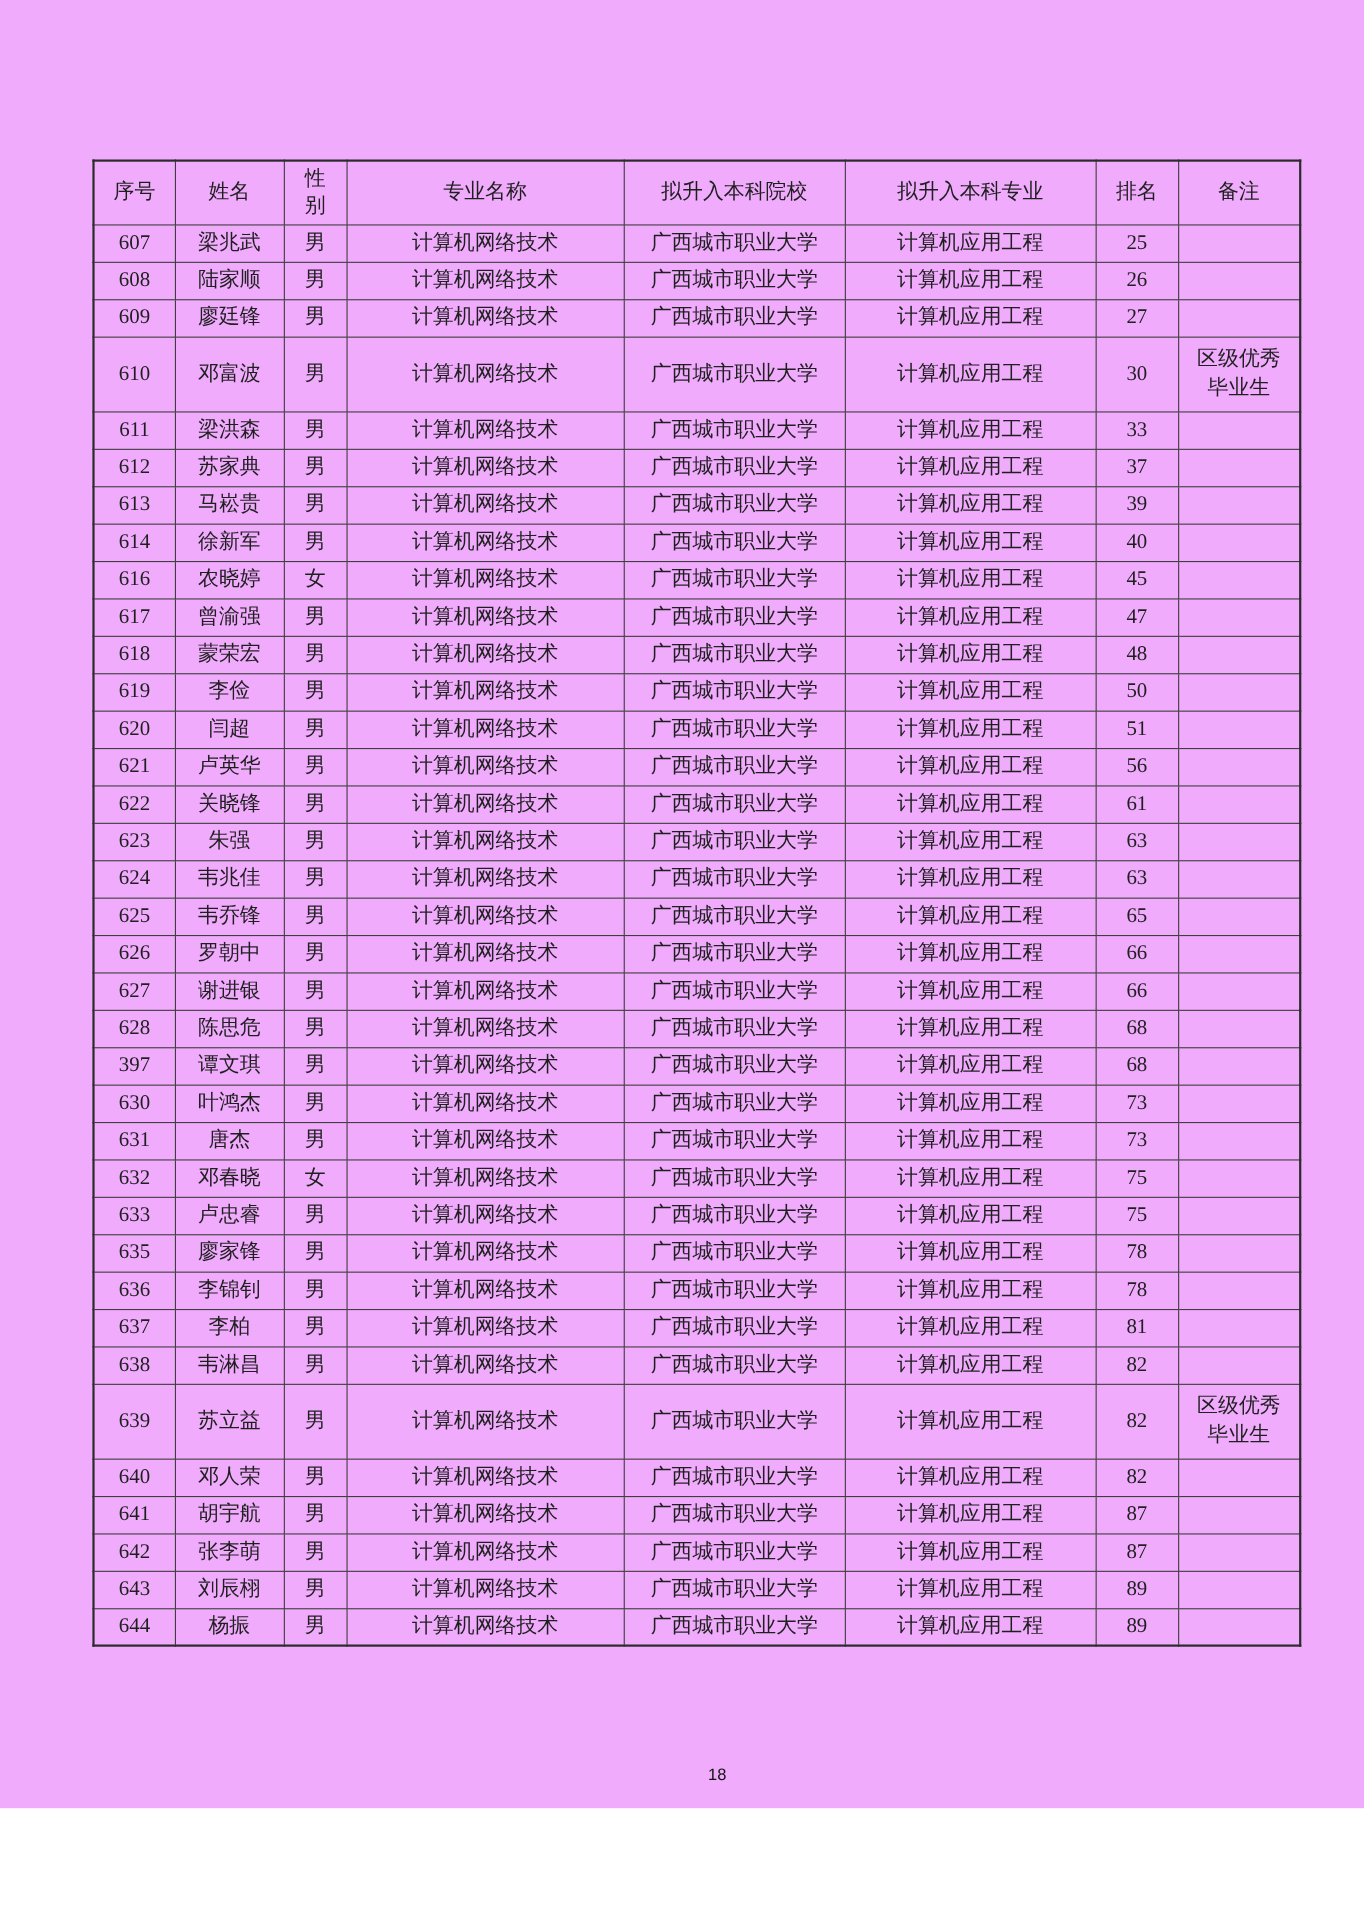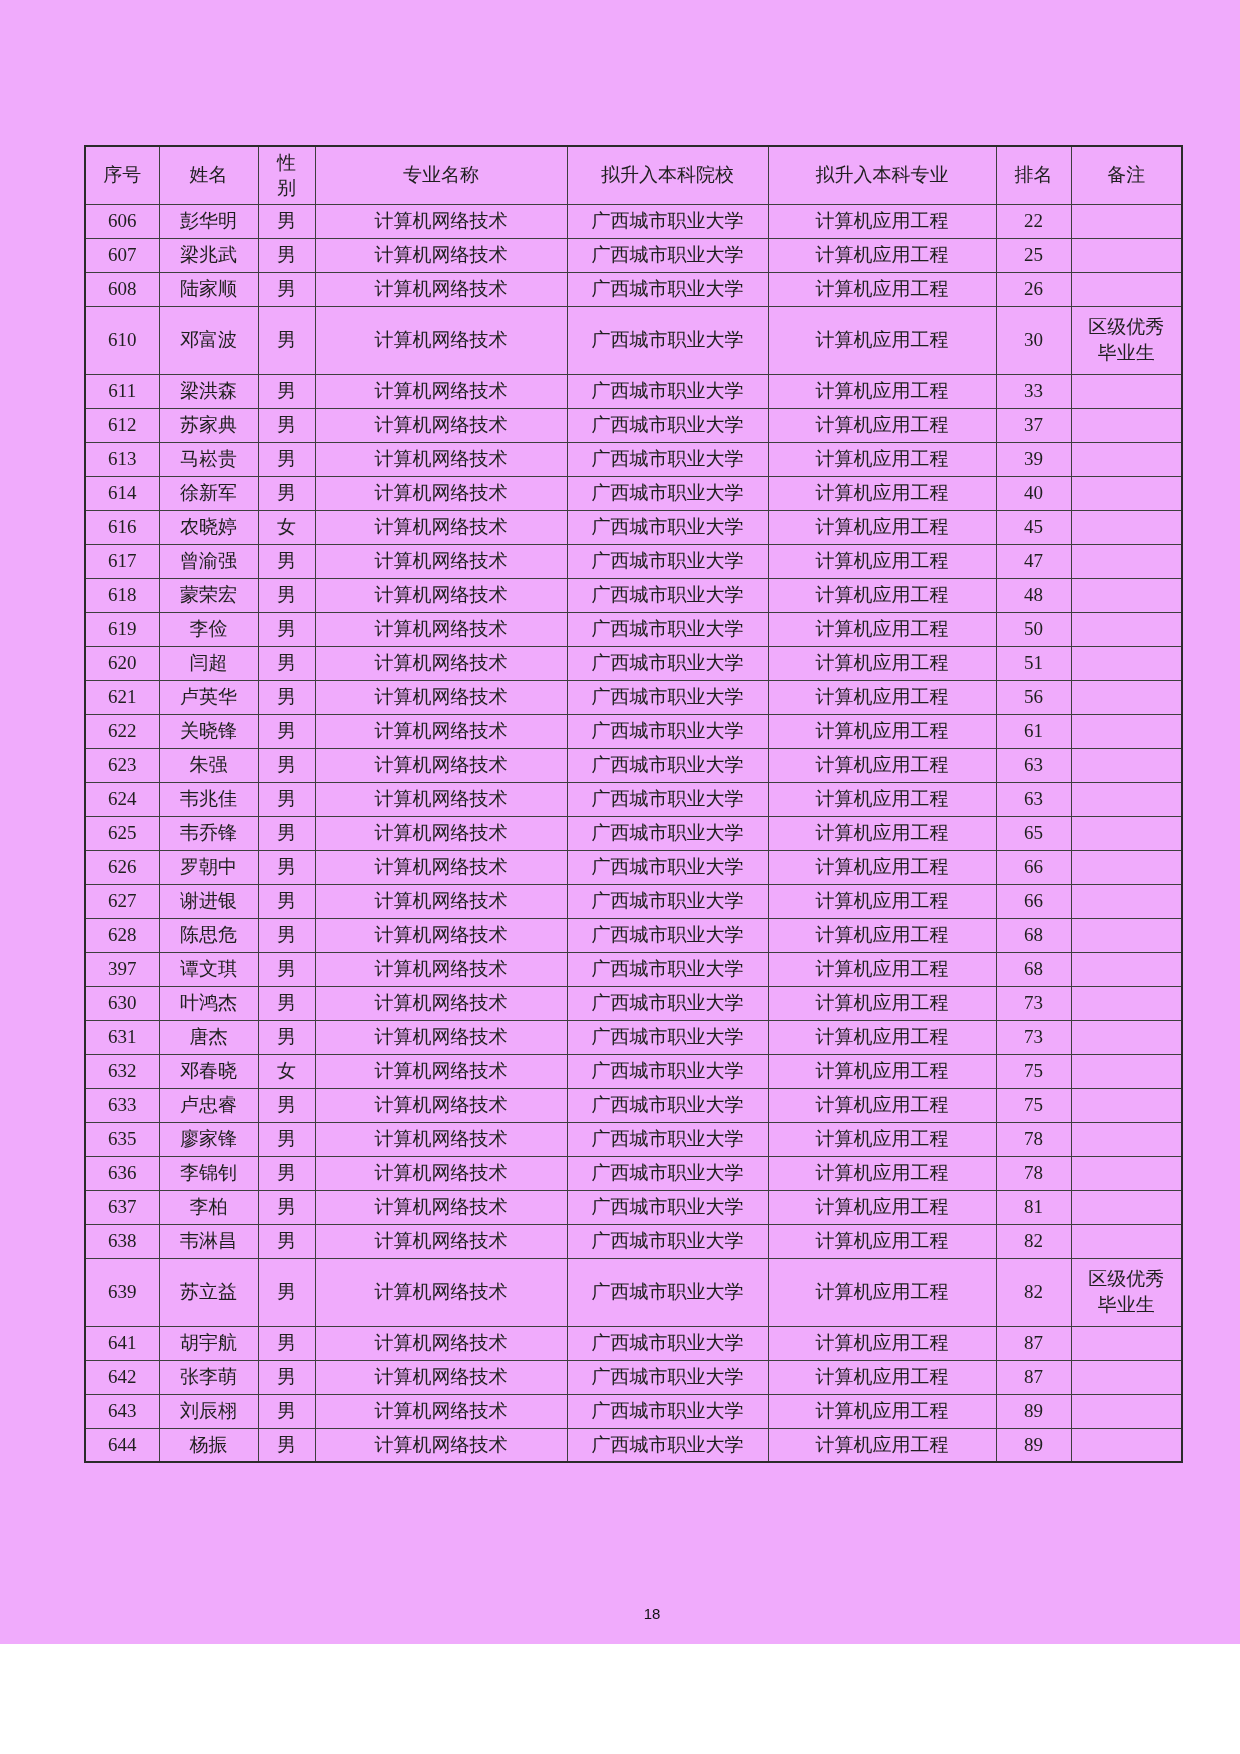--- a/index.html
+++ b/index.html
@@ -75,47 +75,47 @@
 别</th>
           <th>专业名称</th>
           <th>拟升入本科院校</th>
           <th>拟升入本科专业</th>
           <th>排名</th>
           <th>备注</th>
         </tr>
     </thead>
     <tbody id="table-body">
         <tr>
-          <td>606</td>
-          <td>彭华明</td>
-          <td>男</td>
-          <td>计算机网络技术</td>
-          <td>广西城市职业大学</td>
-          <td>计算机应用工程</td>
-          <td>22</td>
-          <td></td>
-        </tr>
-        <tr>
           <td>607</td>
           <td>梁兆武</td>
           <td>男</td>
           <td>计算机网络技术</td>
           <td>广西城市职业大学</td>
           <td>计算机应用工程</td>
           <td>25</td>
           <td></td>
         </tr>
         <tr>
           <td>608</td>
           <td>陆家顺</td>
           <td>男</td>
           <td>计算机网络技术</td>
           <td>广西城市职业大学</td>
           <td>计算机应用工程</td>
           <td>26</td>
+          <td></td>
+        </tr>
+        <tr>
+          <td>609</td>
+          <td>廖廷锋</td>
+          <td>男</td>
+          <td>计算机网络技术</td>
+          <td>广西城市职业大学</td>
+          <td>计算机应用工程</td>
+          <td>27</td>
           <td></td>
         </tr>
         <tr class="tall">
           <td>610</td>
           <td>邓富波</td>
           <td>男</td>
           <td>计算机网络技术</td>
           <td>广西城市职业大学</td>
           <td>计算机应用工程</td>
           <td>30</td>
@@ -385,20 +385,30 @@
         <tr class="tall">
           <td>639</td>
           <td>苏立益</td>
           <td>男</td>
           <td>计算机网络技术</td>
           <td>广西城市职业大学</td>
           <td>计算机应用工程</td>
           <td>82</td>
           <td>区级优秀
 毕业生</td>
+        </tr>
+        <tr>
+          <td>640</td>
+          <td>邓人荣</td>
+          <td>男</td>
+          <td>计算机网络技术</td>
+          <td>广西城市职业大学</td>
+          <td>计算机应用工程</td>
+          <td>82</td>
+          <td></td>
         </tr>
         <tr>
           <td>641</td>
           <td>胡宇航</td>
           <td>男</td>
           <td>计算机网络技术</td>
           <td>广西城市职业大学</td>
           <td>计算机应用工程</td>
           <td>87</td>
           <td></td>

